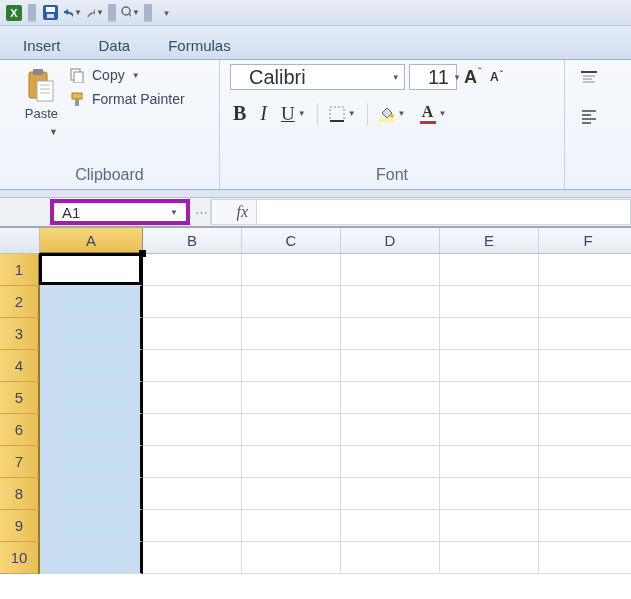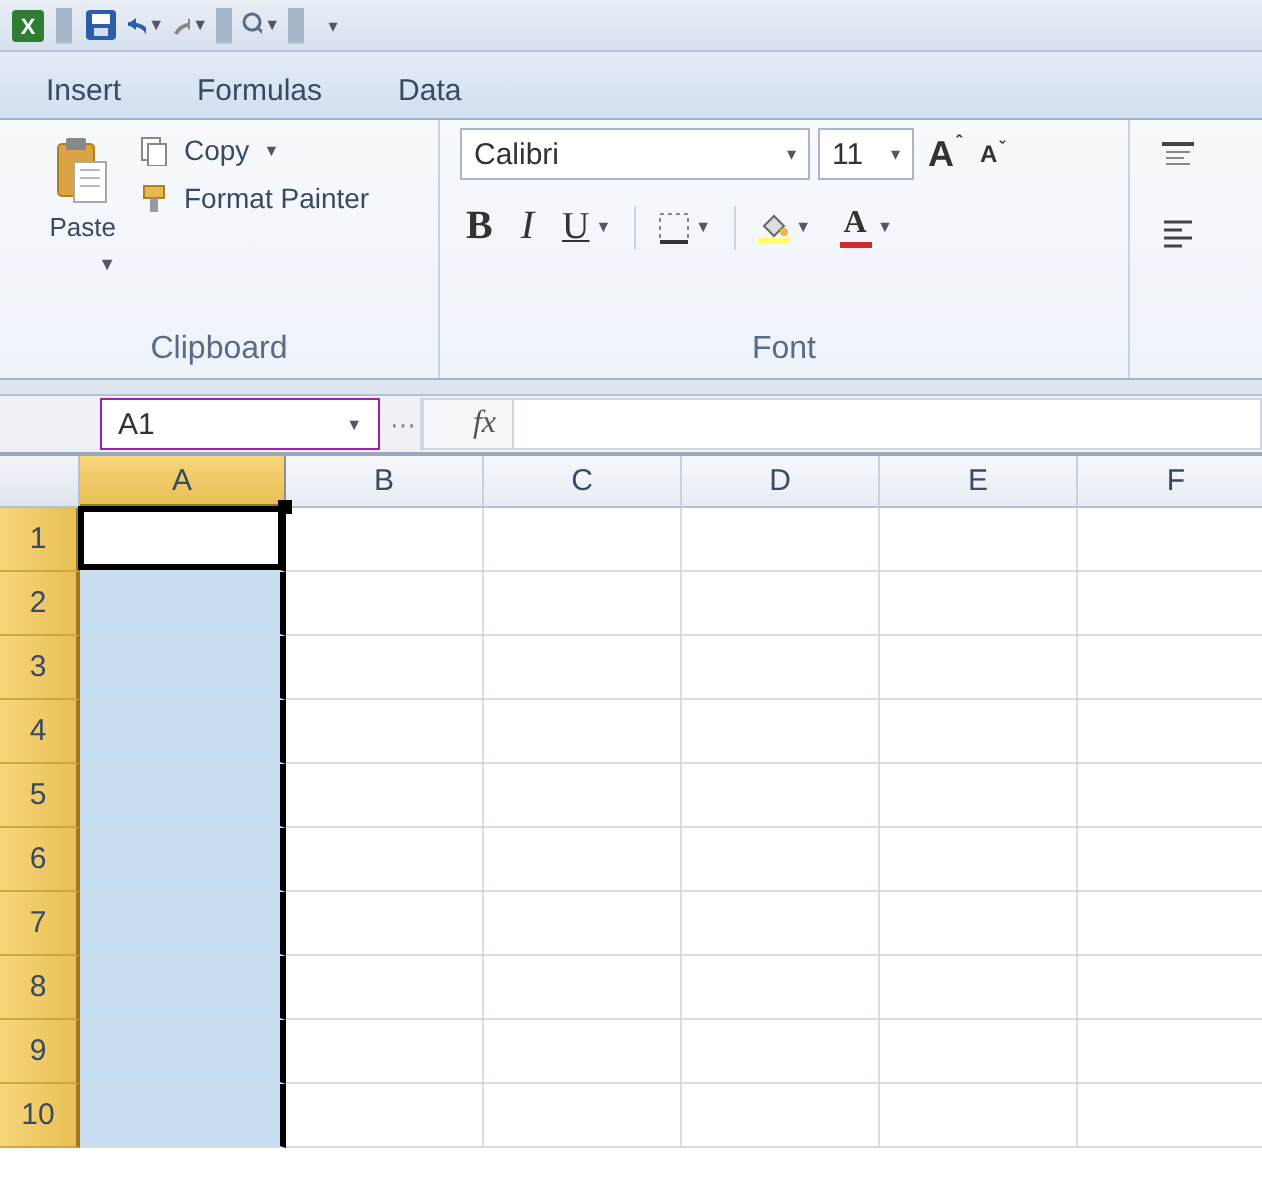--- a/index.html
+++ b/index.html
@@ -28,37 +28,37 @@
   .big-btn .lbl { font-size: 13px; color:#3a4a63; }
   .big-btn .lbl .dd { font-size: 9px; color:#556; }
 
   .stack { display: flex; flex-direction: column; gap: 6px; padding-top:2px; }
   .stack-item { display: flex; align-items: center; gap: 6px; font-size: 14px; color: #3a4a63; white-space: nowrap; }
   .stack-item .ic { width:18px; height:18px; display:flex; align-items:center; justify-content:center; }
 
   .font-row1 { display:flex; align-items:center; gap:4px; margin-bottom:10px; }
   .font-row2 { display:flex; align-items:center; gap:8px; }
   .combo { height:26px; border:1px solid #aab7c9; background:#fff; display:flex; align-items:center; padding:0 6px; }
-  .combo .val { font-size:15px; color:#333; }
+  .combo .val { font-size:20px; color:#333;margin-left:12px; }
   .combo .dd { margin-left:auto; font-size:9px; color:#556; padding-left:6px; }
   .combo.font-name { width:175px; }
   .combo.font-size { width:48px; }
   .sizer { font-family: "Times New Roman", serif; font-weight:bold; letter-spacing:-1px; }
   .sizer .big { font-size:18px; } .sizer .sm { font-size:12px; }
 
   .tool-btn { display:flex; align-items:center; gap:2px; padding:2px 3px; }
   .bold { font-family:"Times New Roman",serif; font-weight:bold; font-size:20px; }
   .italic { font-family:"Times New Roman",serif; font-style:italic; font-size:20px; }
   .uline { font-family:"Times New Roman",serif; text-decoration:underline; font-size:19px; }
   .color-btn { display:flex; flex-direction:column; align-items:center; }
   .color-bar { width:16px; height:3px; }
 
   
   .fbar { height: 30px; border-bottom: 2px solid #9ca9ba; display:flex; align-items:center; background:#eef1f6; }
-  .namebox { width:140px; height:26px; border:1px solid #a21caf; background:#fff; margin:0 3px 0 50px; display:flex; align-items:center; padding:0 8px; font-size:15px; }
+  .namebox { width:140px; height:26px; border:4px solid #a21caf; background:#fff; margin:0 3px 0 50px; display:flex; align-items:center; padding:0 8px; font-size:15px; }
   .namebox .nd { margin-left:auto; }
   .fx-btn { width: 46px; height:26px; border:1px solid #cfd7e3; background:#f5f7fb; display:flex; align-items:center; justify-content:flex-end; padding-right:8px; font-style:italic; font-family:"Times New Roman",serif; font-size:16px; color:#555;}
   .fx-expand { flex:0 0 18px; height:26px; border-right:1px solid #cfd7e3; display:flex; align-items:center; justify-content:center; color:#888; }
   .formula-input { flex:1; height:26px; border:1px solid #cfd7e3; border-left:none; background:#fff; padding:0 6px; }
 
   
   .gap { height:8px; background:#dfe5ee; border-bottom:1px solid #b5c0d0; }
 
   
   .grid { display:flex; height: calc(599px - 26px - 34px - 130px - 30px - 8px); }
@@ -112,22 +112,22 @@
         <line x1="9" y1="9" x2="13" y2="13" stroke="#5a6b86" stroke-width="1.5"></line>
       </svg>
     <span class="drop-tiny">▼</span>
   </span>
   <span class="qat sep"></span>
   <span class="ic drop-tiny" style="font-size:9px;color:#556;">▾</span>
 </div>
 
 <div class="tabs">
   <div class="tab">Insert</div>
+  <div class="tab">Data</div>
   <div class="tab">Formulas</div>
-  <div class="tab">Data</div>
 </div>
 
 <div class="ribbon">
 
   <div class="group" style="width:220px;">
     <div class="group-body">
       <div class="big-btn">
         <div class="icon-box">
           <svg width="30" height="34">
               <rect x="4" y="3" width="18" height="26" rx="2" fill="#d9a441" stroke="#b07f20"></rect>

